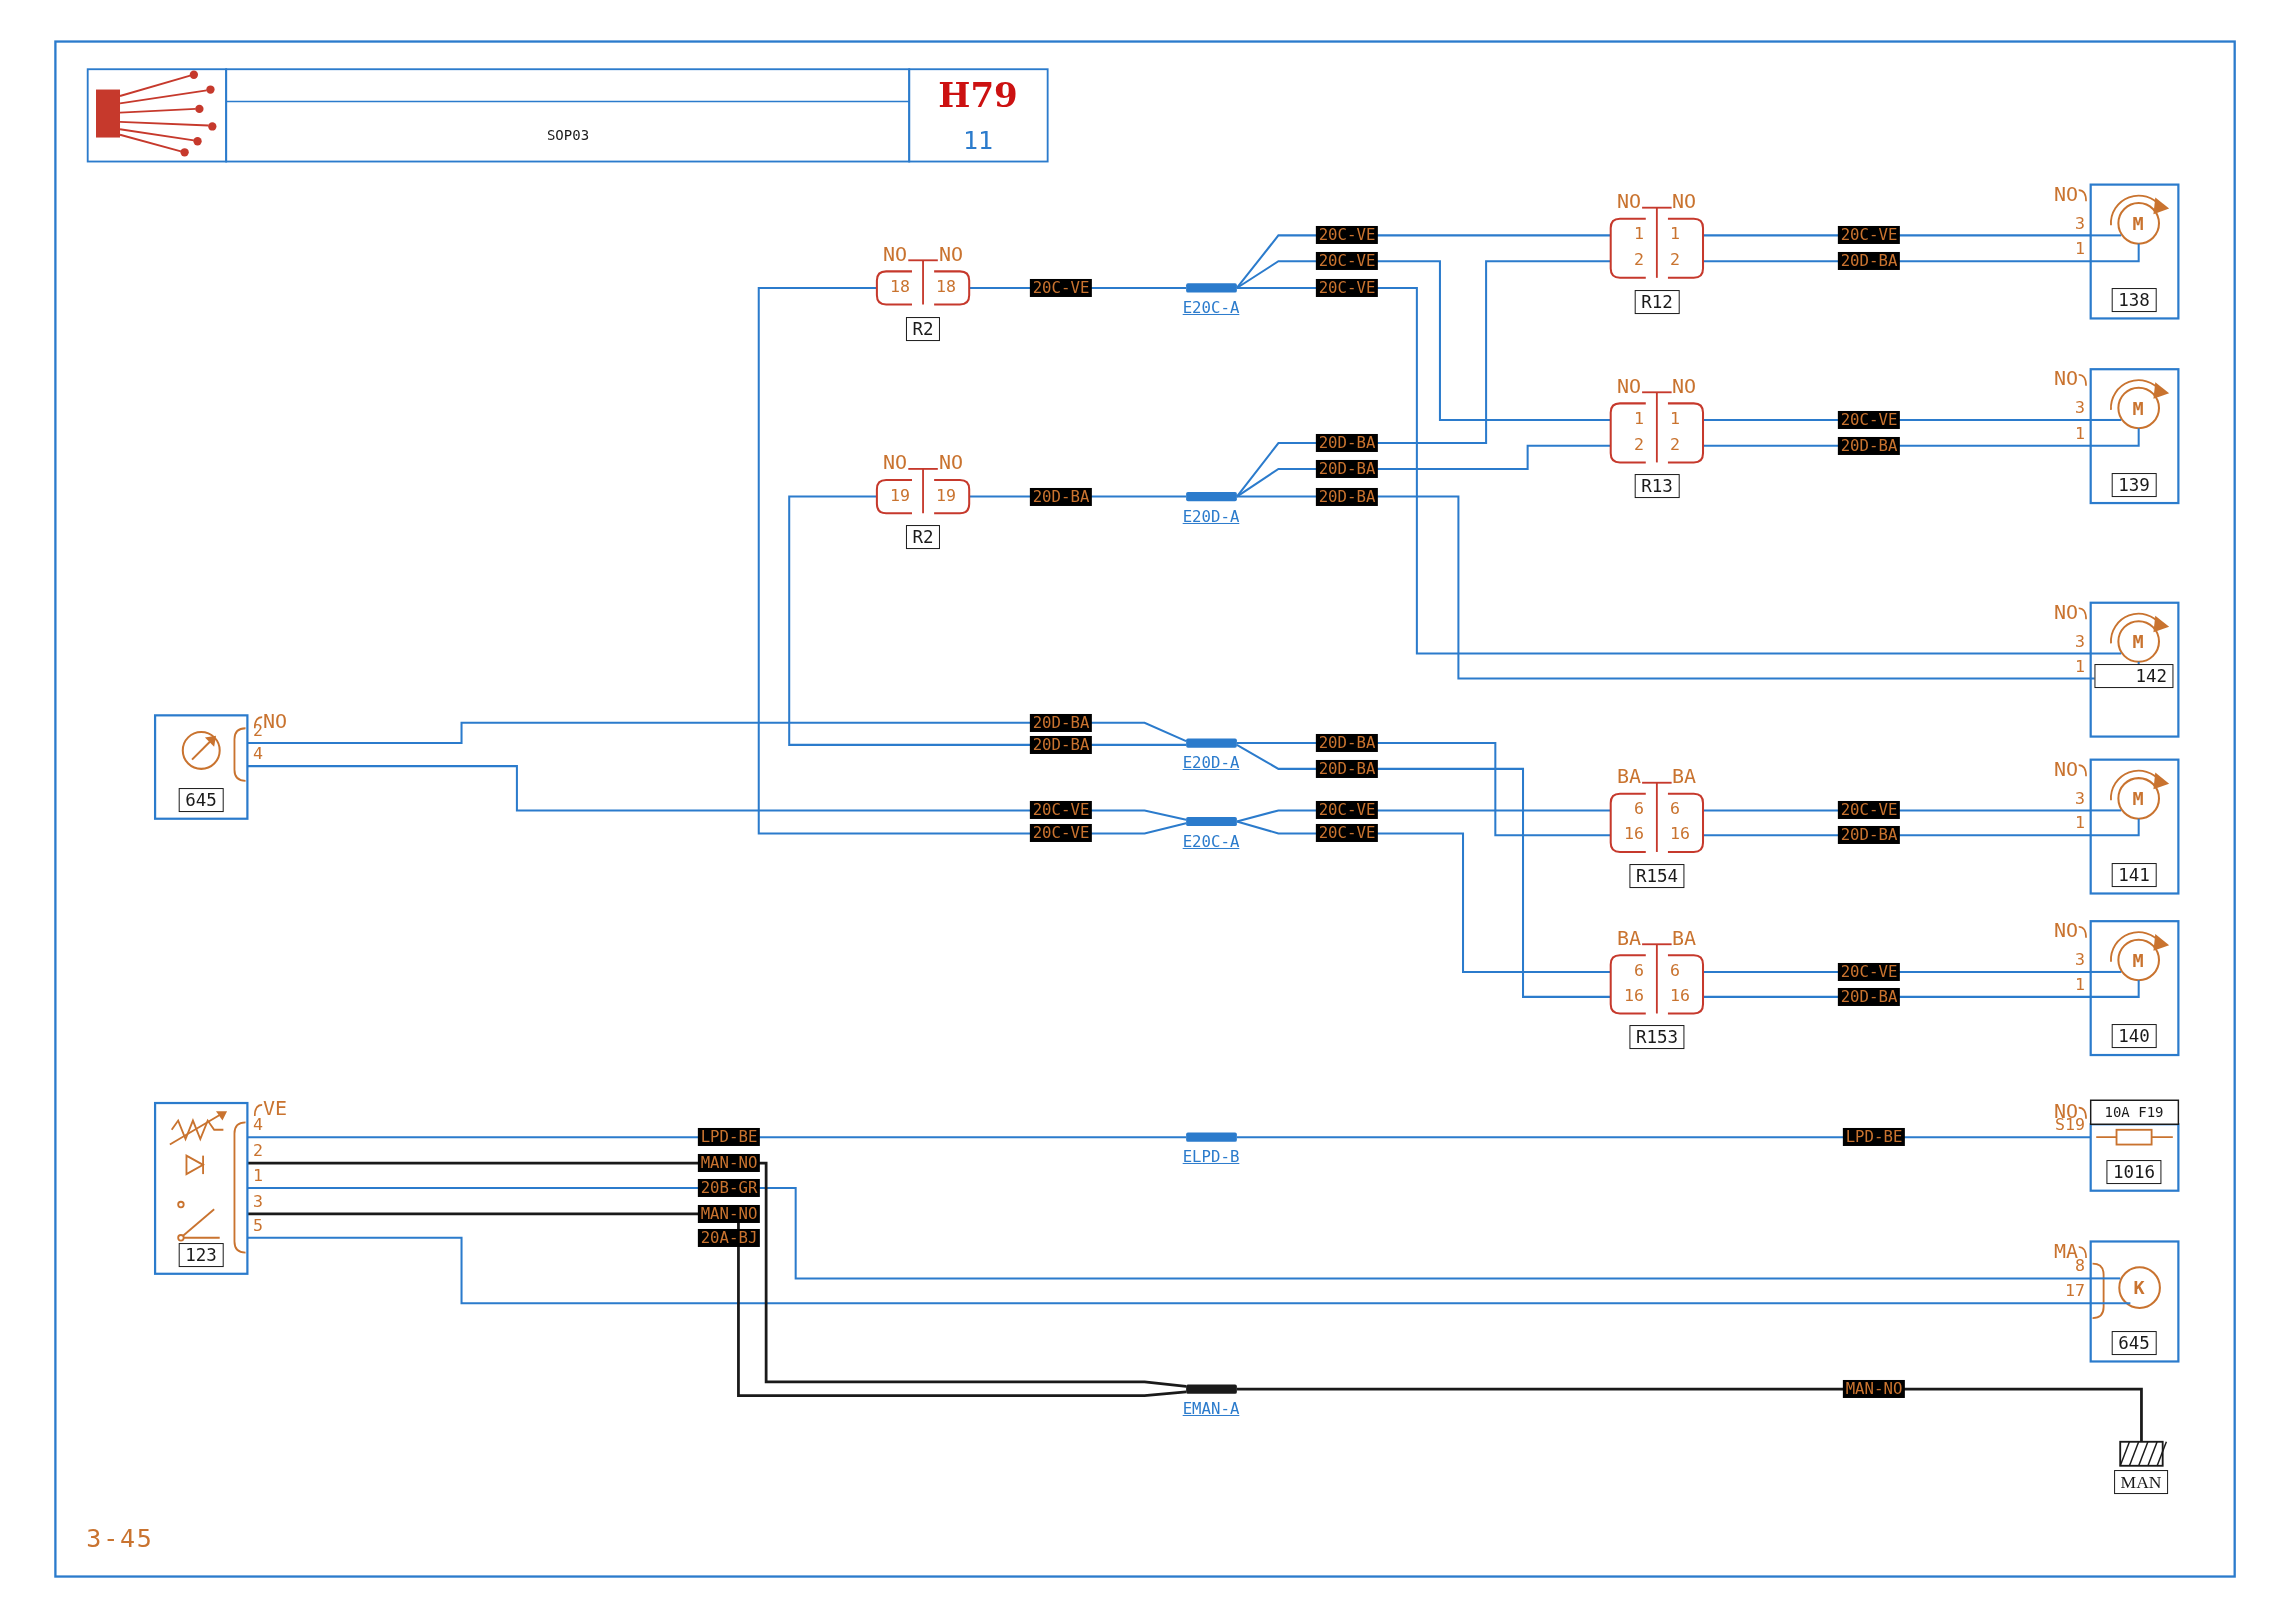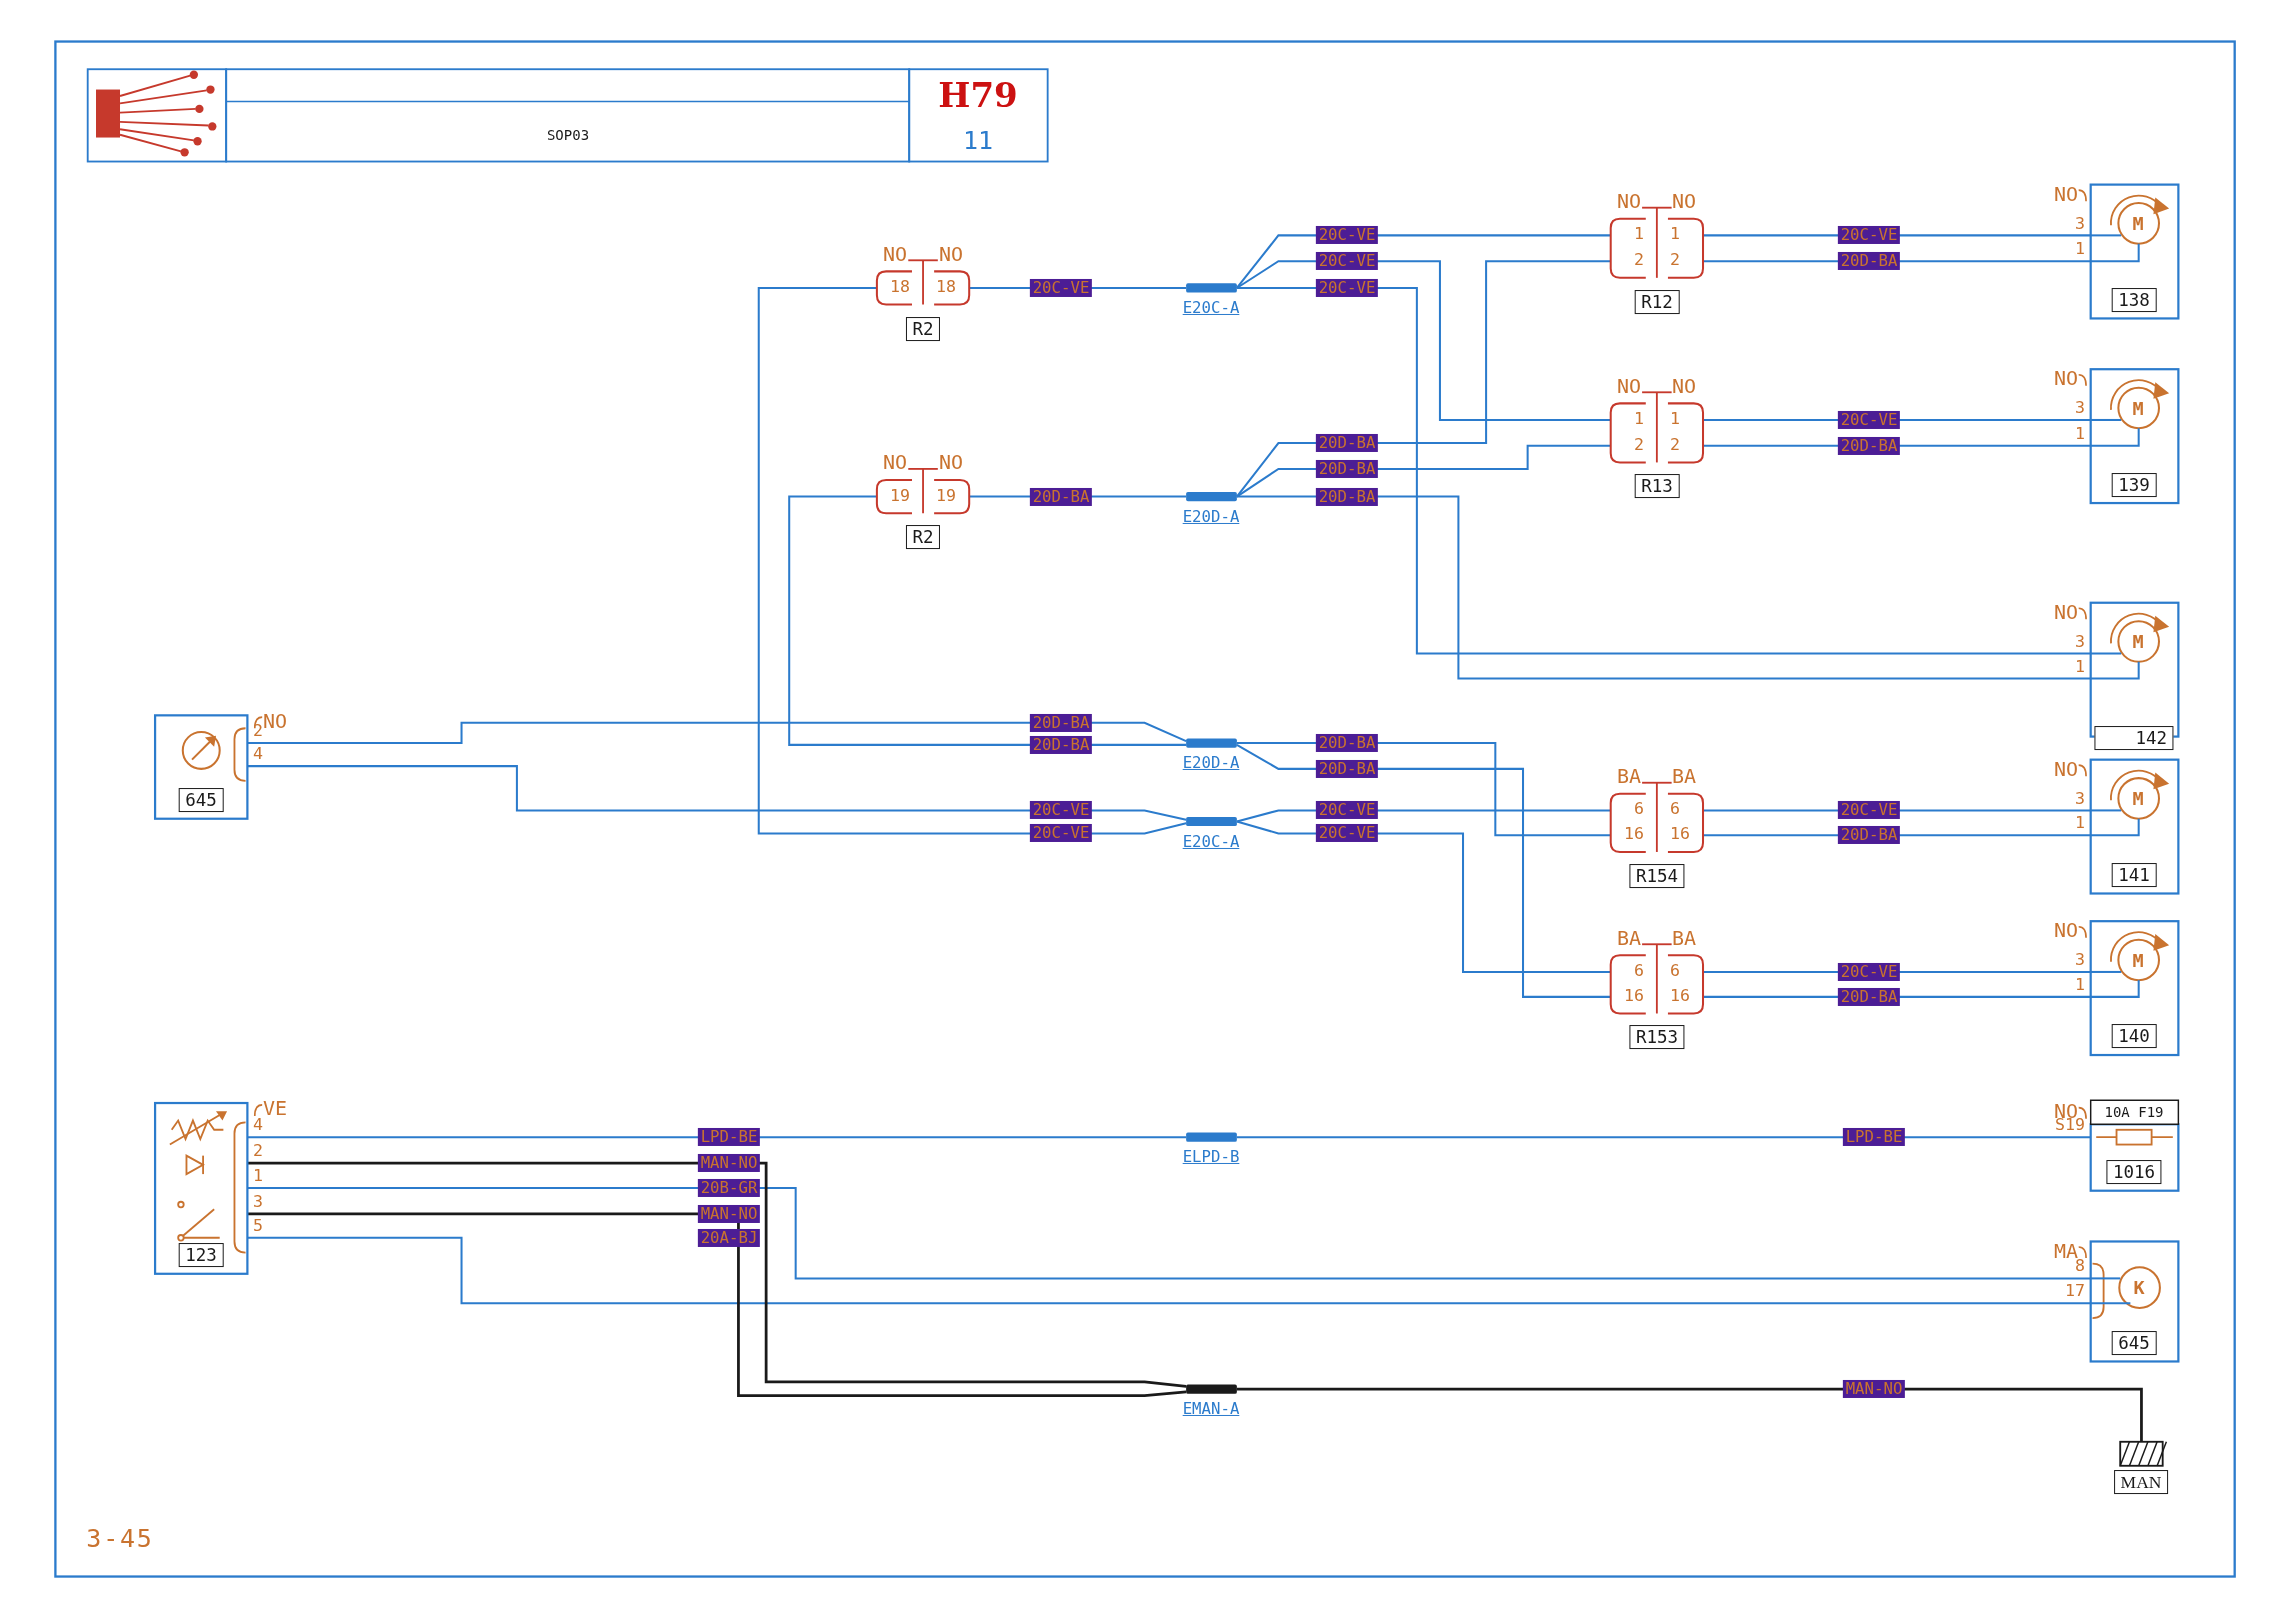--- a/index.html
+++ b/index.html
@@ -9,21 +9,21 @@
   #stage{position:relative;width:2291px;height:1619px;background:#fff;overflow:hidden;
          font-family:"DejaVu Sans Mono","Liberation Mono",monospace;}
   #art{position:absolute;left:0;top:0;}
   #labels{position:absolute;left:0;top:0;width:100%;height:100%;}
   .lbl{position:absolute;white-space:pre;line-height:1.15;}
   .a-c{transform:translate(-50%,-50%);}
   .a-l{transform:translate(0,-50%);}
   .a-r{transform:translate(-100%,-50%);}
   .a-lu{transform:translate(0,-100%);}
   .a-ru{transform:translate(-100%,-100%);}
-  .wire-label{font-size:15.7px;color:var(--orange);background:#4c1d95;padding:0 2.8px;}
+  .wire-label{font-size:15.7px;color:var(--orange);background:#000000;padding:0 2.8px;}
   .code-label{font-size:20px;color:var(--orange);}
   .pin-num{font-size:16.6px;color:var(--orange);}
   .splice-label{font-size:15.7px;color:var(--blue);text-decoration:underline;}
   .name-box{font-size:17.5px;color:var(--black);background:#fff;border:1.6px solid var(--black);padding:0.9px 5.5px;}
   .black-label{font-size:14px;color:var(--black);}
   .sym-label{font-size:18.5px;font-weight:bold;color:var(--orange);}
   .t-sheet{font-family:"DejaVu Serif","Liberation Serif",serif;font-weight:bold;font-size:34px;color:var(--titlered);}
   .t-num{font-size:25px;color:var(--blue);}
   .t-sop{font-size:14px;color:var(--black);}
   .t-page{font-size:25px;color:var(--orange);letter-spacing:1.8px;}
@@ -289,21 +289,21 @@
       <div class="lbl name-box a-c" style="left: 2134px; top: 300px;">138</div>
       <div class="lbl code-label a-c" style="left: 2066px; top: 194px;">NO</div>
       <div class="lbl pin-num a-ru" style="left: 2085px; top: 233px;">3</div>
       <div class="lbl pin-num a-ru" style="left: 2085px; top: 258px;">1</div>
       <div class="lbl sym-label a-c" style="left: 2138px; top: 224px;">M</div>
       <div class="lbl name-box a-c" style="left: 2134px; top: 485px;">139</div>
       <div class="lbl code-label a-c" style="left: 2066px; top: 378px;">NO</div>
       <div class="lbl pin-num a-ru" style="left: 2085px; top: 417px;">3</div>
       <div class="lbl pin-num a-ru" style="left: 2085px; top: 443px;">1</div>
       <div class="lbl sym-label a-c" style="left: 2138px; top: 409px;">M</div>
-      <div class="lbl name-box a-c" style="left: 2134px; top: 738px; padding-left: 40px;">142</div>
+      <div class="lbl name-box a-c" style="left: 2134px; top: 676px; padding-left: 40px;">142</div>
       <div class="lbl code-label a-c" style="left: 2066px; top: 612px;">NO</div>
       <div class="lbl pin-num a-ru" style="left: 2085px; top: 651px;">3</div>
       <div class="lbl pin-num a-ru" style="left: 2085px; top: 676px;">1</div>
       <div class="lbl sym-label a-c" style="left: 2138px; top: 642px;">M</div>
       <div class="lbl name-box a-c" style="left: 2134px; top: 875px;">141</div>
       <div class="lbl code-label a-c" style="left: 2066px; top: 769px;">NO</div>
       <div class="lbl pin-num a-ru" style="left: 2085px; top: 808px;">3</div>
       <div class="lbl pin-num a-ru" style="left: 2085px; top: 832px;">1</div>
       <div class="lbl sym-label a-c" style="left: 2138px; top: 799px;">M</div>
       <div class="lbl name-box a-c" style="left: 2134px; top: 1036px; text-align: right;">140</div>

